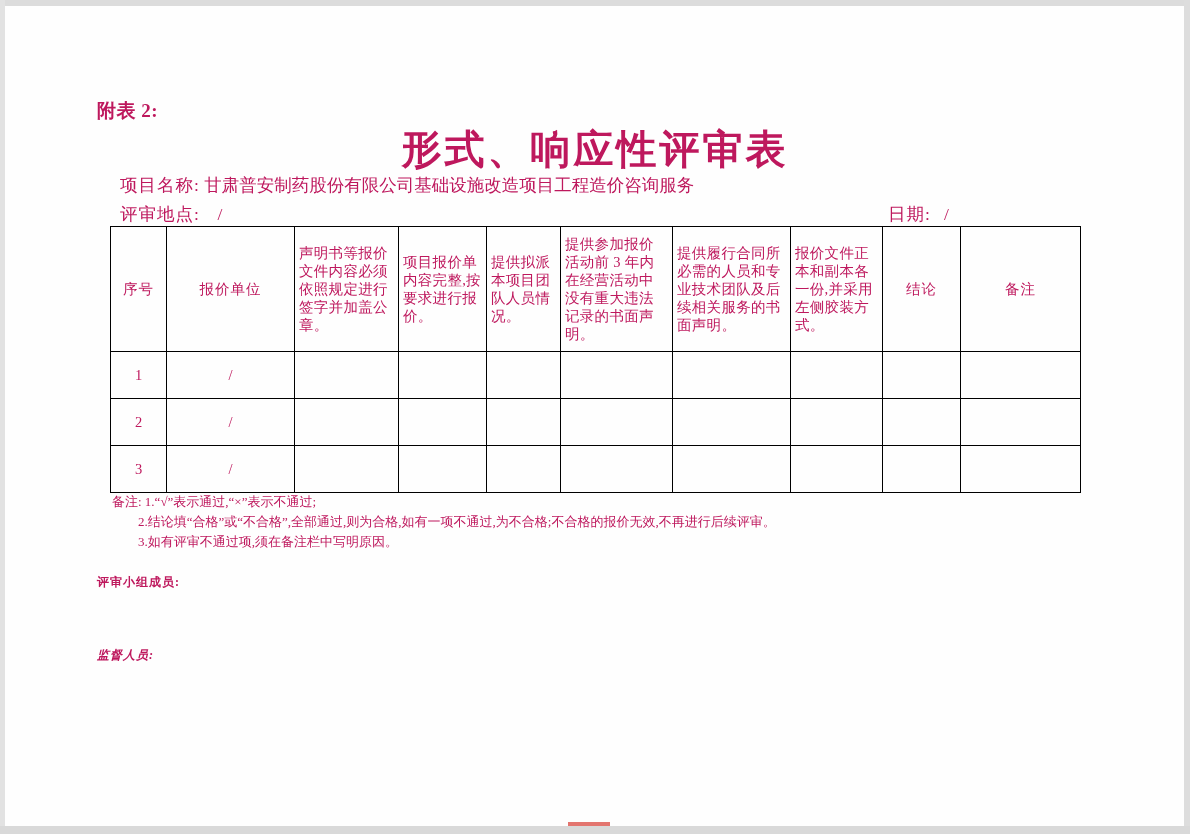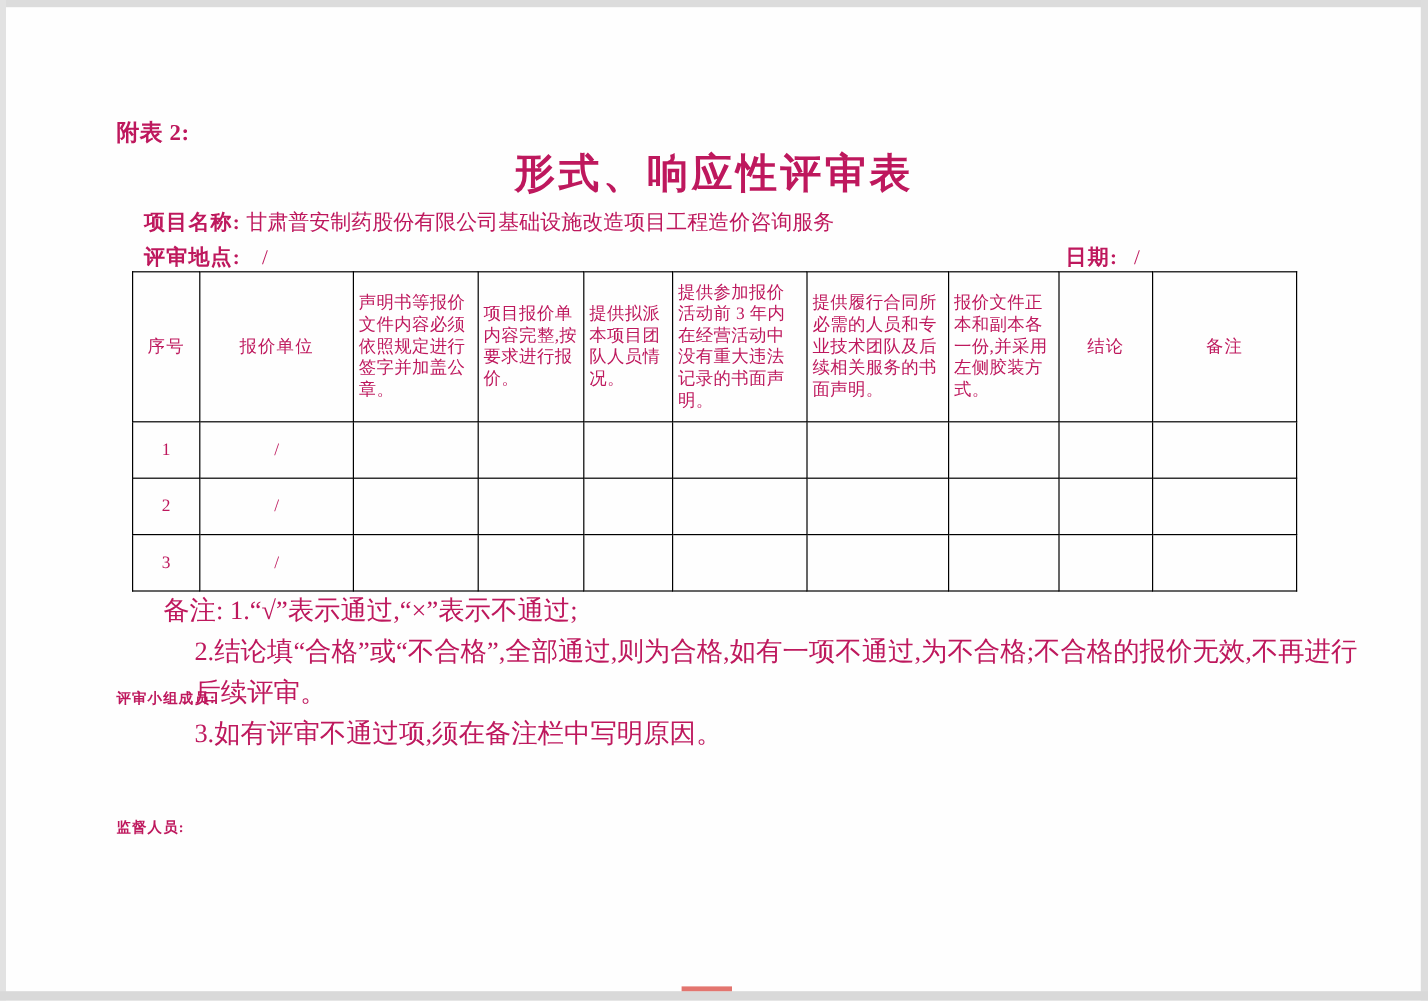--- a/index.html
+++ b/index.html
@@ -49,31 +49,31 @@
     font-weight: bold;
     letter-spacing: 0.5px;
   }
 
   .doc-title {
     position: absolute;
     left: 0;
     top: 122px;
     width: 1190px;
     text-align: center;
-    font-size: 34px;
+    font-size: 40px;
     font-weight: bold;
     letter-spacing: 3px;
   }
 
   .field-row {
     position: absolute;
     font-size: 17.5px;
     white-space: nowrap;
   }
-  .field-row .lbl { font-weight: bold; letter-spacing: 1px; }
+  .field-row .lbl { font-weight: normal; letter-spacing: 1px; }
   .field-row .val { font-weight: normal; }
 
   .proj-name { left: 120px; top: 173px; }
   .review-place { left: 120px; top: 202px; }
   .review-date { left: 888px; top: 202px; }
 
   table.form {
     position: absolute;
     left: 110px;
     top: 226px;
@@ -117,38 +117,38 @@
   td.col-c2 { width: 88px; }
   td.col-c3 { width: 74px; }
   td.col-c4 { width: 112px; }
   td.col-c5 { width: 118px; margin-top: 24px; }
   td.col-c6 { width: 92px; }
   td.col-conc { width: 78px; }
   td.col-rem { width: 120px; }
 
   .notes {
     position: absolute;
-    left: 136px;
+    left: 112px;
     top: 492px;
     width: 1000px;
-    font-size: 22px;
+    font-size: 13px;
     line-height: 1.55;
   }
   .notes .n1 { margin-left: 0; }
   .notes .n2 { margin-left: 26px; }
   .notes .n3 { margin-left: 26px; }
 
   .sig-block {
     position: absolute;
     font-size: 12px;
     font-weight: bold;
     letter-spacing: 1px;
   }
   .sig-1 { left: 97px; top: 574px; }
-  .sig-2 { left: 97px; top: 681px; }
+  .sig-2 { left: 97px; top: 647px; font-style: italic; }
 
   .page-number {
     position: absolute;
     left: 0;
     top: 748px;
     width: 1190px;
     text-align: center;
     font-size: 13px;
   }
 </style>

